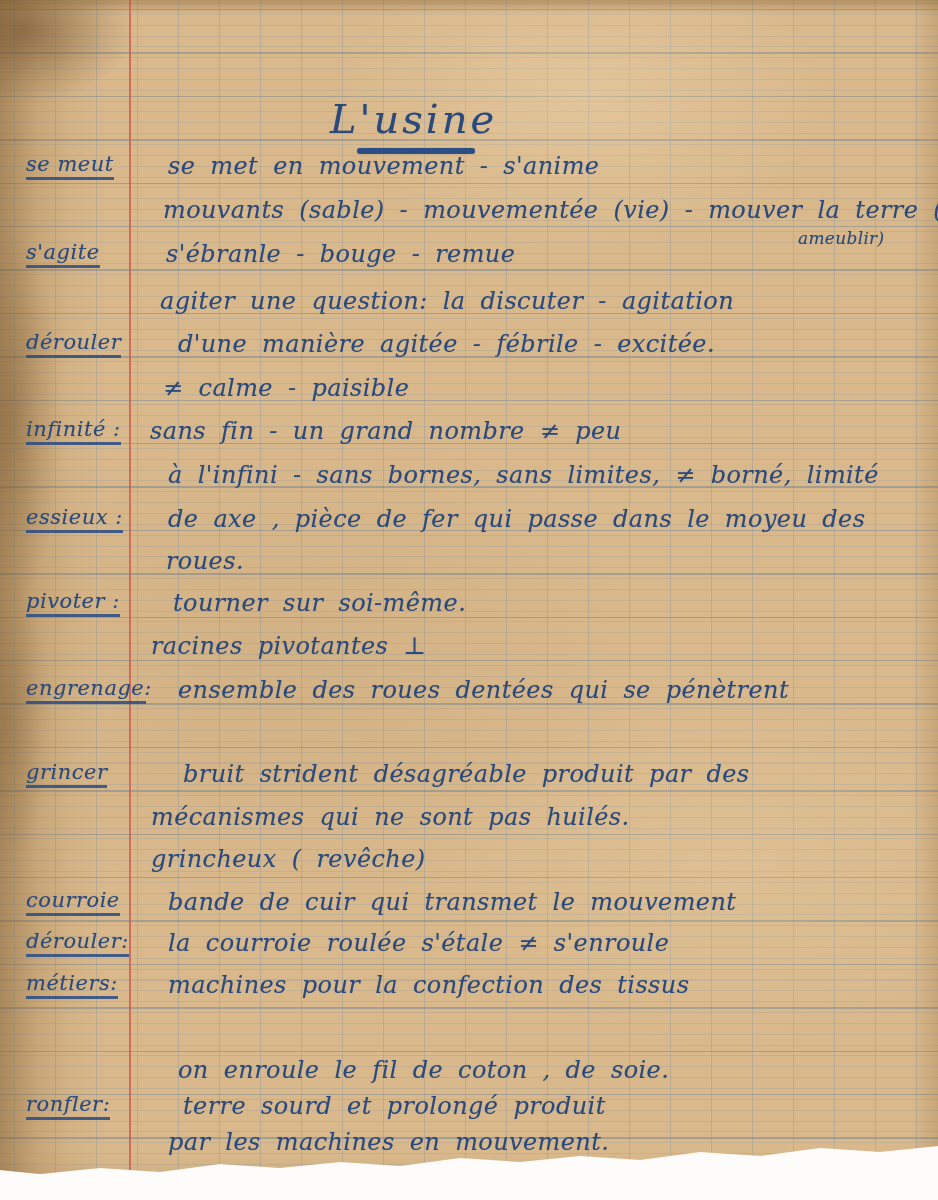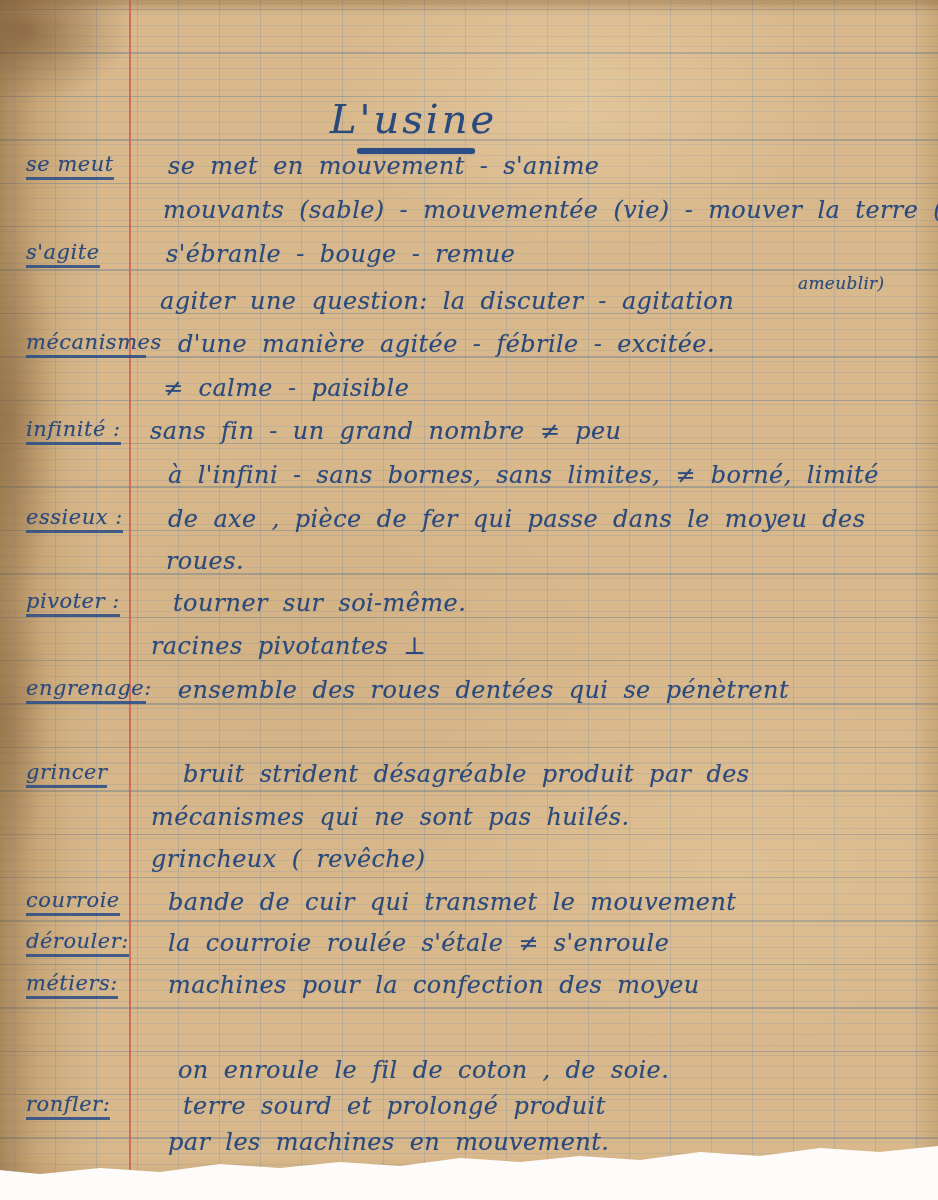--- a/index.html
+++ b/index.html
@@ -54,21 +54,21 @@
     font-size:21px;letter-spacing:.5px;white-space:nowrap;
     border-bottom:3px solid rgba(44,78,134,.88);padding-bottom:1px;
   }
   .term:empty{display:none;}
   .row.no-underline .term{border-bottom:none;}
   .def{
     position:absolute;left:var(--dl,148px);top:0;white-space:nowrap;
     font-size:24px;letter-spacing:.4px;word-spacing:7px;
   }
   .annotation{
-    position:absolute;left:798px;top:228px;font-size:17px;letter-spacing:.3px;margin-top:45px;
+    position:absolute;left:798px;top:228px;font-size:17px;letter-spacing:.3px;
   }
 </style>
 </head>
 <body>
 
 <div id="stage">
   <div class="paper">
     <div class="edges"></div>
     <div class="margin-rule"></div>
 
@@ -88,21 +88,21 @@
     <div class="hw annotation">ameublir)</div>
     <div class="row" style="top:240px">
       <span class="hw term">s'agite</span>
       <span class="hw def">s'ébranle - bouge - remue</span>
     </div>
     <div class="row" style="top:287px;--dl:142px">
 
       <span class="hw def">agiter une question: la discuter - agitation</span>
     </div>
     <div class="row" style="top:330px;--dl:160px">
-      <span class="hw term">mécanismes</span>
+      <span class="hw term">dérouler</span>
       <span class="hw def">d'une manière agitée - fébrile - excitée.</span>
     </div>
     <div class="row" style="top:374px;--dl:145px">
 
       <span class="hw def">≠ calme - paisible</span>
     </div>
     <div class="row" style="top:417px;--dl:132px">
       <span class="hw term">infinité :</span>
       <span class="hw def">sans fin - un grand nombre ≠ peu</span>
     </div>
@@ -145,21 +145,21 @@
     <div class="row" style="top:888px;--dl:150px">
       <span class="hw term">courroie</span>
       <span class="hw def">bande de cuir qui transmet le mouvement</span>
     </div>
     <div class="row" style="top:929px;--dl:150px">
       <span class="hw term">dérouler:</span>
       <span class="hw def">la courroie roulée s'étale ≠ s'enroule</span>
     </div>
     <div class="row" style="top:971px;--dl:150px">
       <span class="hw term">métiers:</span>
-      <span class="hw def">machines pour la confection des moyeu</span>
+      <span class="hw def">machines pour la confection des tissus</span>
     </div>
     <div class="row" style="top:1056px;--dl:160px">
 
       <span class="hw def">on enroule le fil de coton , de soie.</span>
     </div>
     <div class="row" style="top:1092px;--dl:165px">
       <span class="hw term">ronfler:</span>
       <span class="hw def">terre sourd et prolongé produit</span>
     </div>
     <div class="row" style="top:1128px;--dl:150px">

